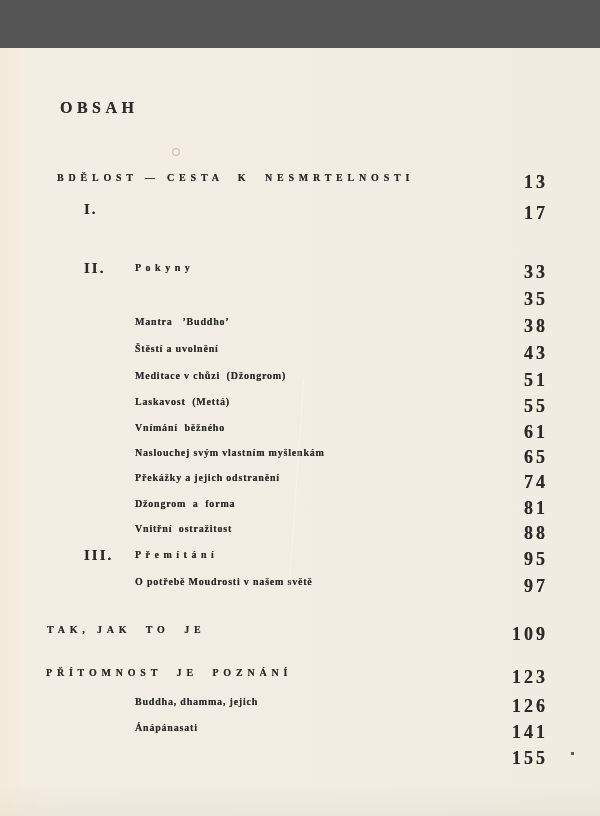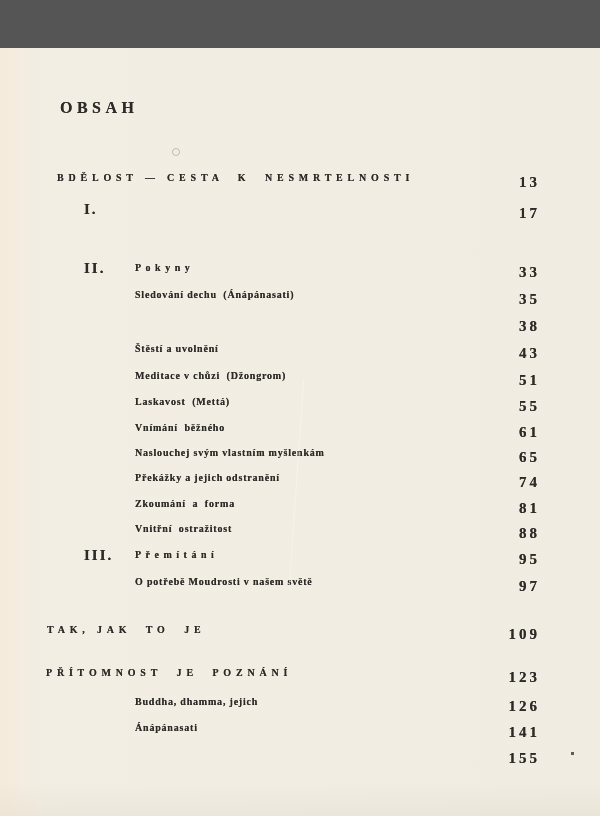--- a/index.html
+++ b/index.html
@@ -59,22 +59,22 @@
     position: absolute;
     left: 84px;
     font-size: 15px;
     line-height: 20px;
     letter-spacing: 2px;
     white-space: pre;
   }
   .page {
     position: absolute;
     top: 4px;
-    right: 60px;
-    font-size: 15px;
+    right: 52px;
+    font-size: 18px;
     line-height: 20px;
     letter-spacing: 3px;
     white-space: pre;
   }
 
   
   .artifact-ring {
     position: absolute;
     top: 100px;
     left: 172px;
@@ -119,25 +119,25 @@
   </div>
 
 
   <div class="row" style="top:210px">
     <span class="numeral">II.</span>
     <span class="label chapter">Pokyny</span>
     <span class="page">33</span>
   </div>
 
   <div class="row" style="top:237px">
-    <span class="label item">Sledování dechu  (Ánápánasati)</span>
     <span class="page">35</span>
   </div>
 
   <div class="row" style="top:264px">
+    <span class="label item">Mantra   ’Buddho’</span>
     <span class="page">38</span>
   </div>
 
   <div class="row" style="top:291px">
     <span class="label item">Štěstí a uvolnění</span>
     <span class="page">43</span>
   </div>
 
   <div class="row" style="top:318px">
     <span class="label item">Meditace v chůzi  (Džongrom)</span>
@@ -158,21 +158,21 @@
     <span class="label item">Naslouchej svým vlastním myšlenkám</span>
     <span class="page">65</span>
   </div>
 
   <div class="row" style="top:420px">
     <span class="label item">Překážky a jejich odstranění</span>
     <span class="page">74</span>
   </div>
 
   <div class="row" style="top:446px">
-    <span class="label item">Zkoumání  a  forma</span>
+    <span class="label item">Džongrom  a  forma</span>
     <span class="page">81</span>
   </div>
 
   <div class="row" style="top:471px">
     <span class="label item">Vnitřní  ostražitost</span>
     <span class="page">88</span>
   </div>
 
   <div class="row" style="top:497px">
     <span class="numeral">III.</span>

